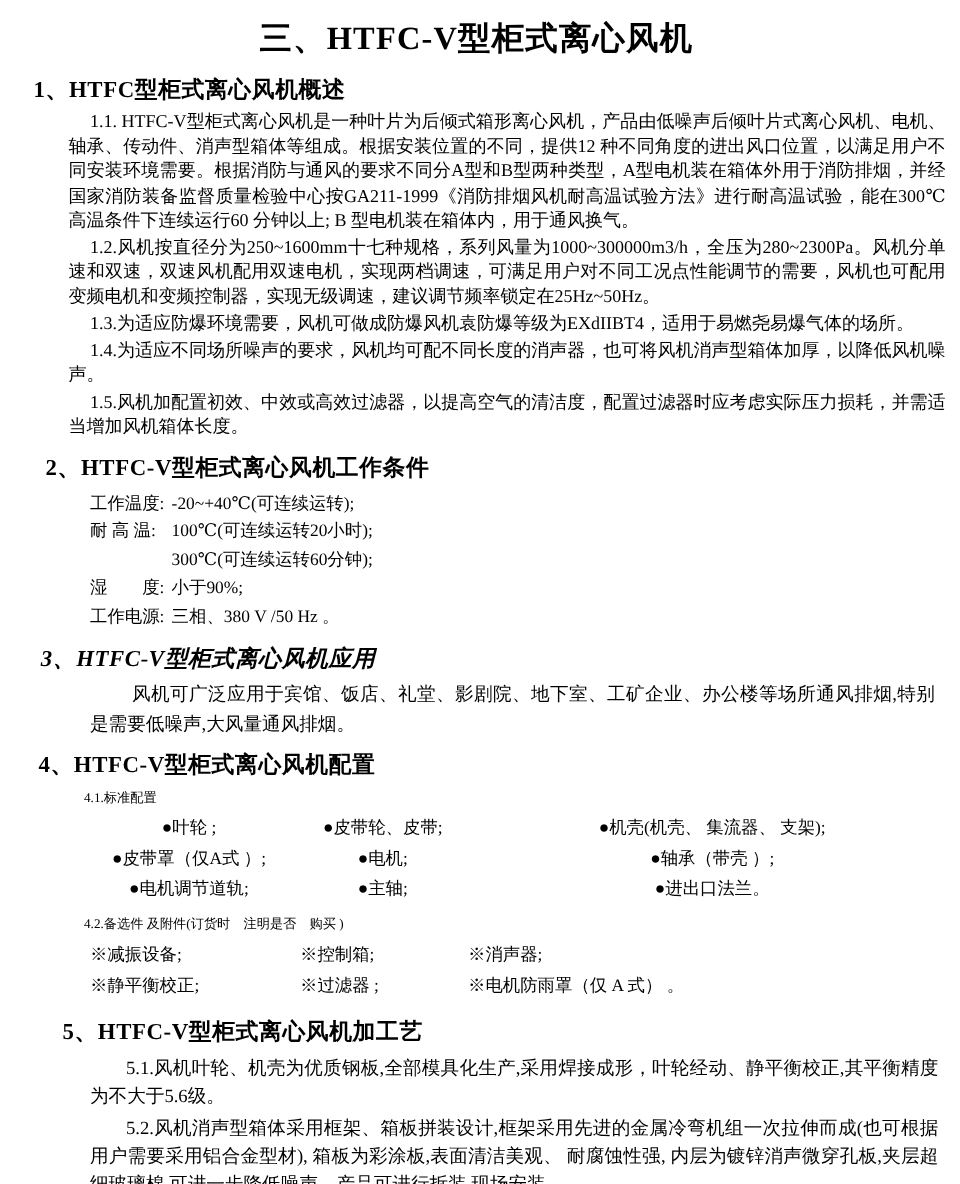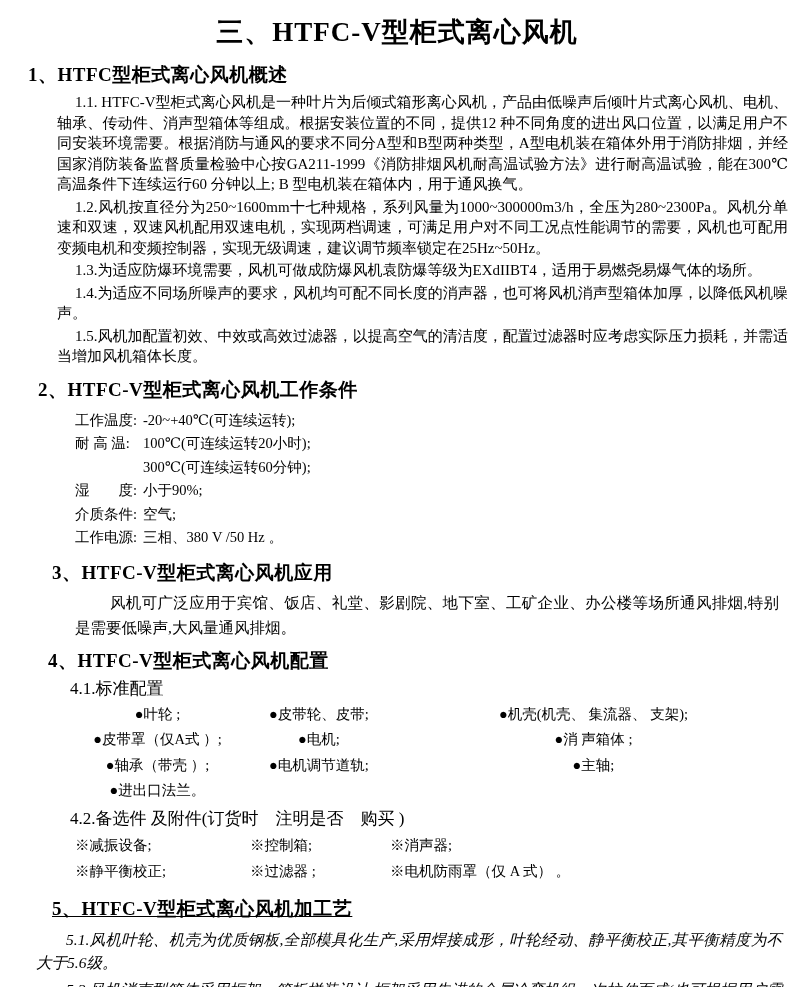--- a/index.html
+++ b/index.html
@@ -22,23 +22,23 @@
     letter-spacing: 1px;
   }
 
   .sec-h {
     margin: 8px 0 4px 0;
     font-size: 19px; font-weight: bold;
     letter-spacing: 0.5px;
   }
   .sec-h.m1 { margin-left: 28px; }
   .sec-h.m2 { margin-left: 38px; margin-top: 10px; }
-  .sec-h.m3 { margin-left: 52px; margin-top: 10px; }
-  .sec-h.m4 { margin-left: 48px; }
-  .sec-h.m5 { margin-left: 52px; margin-top: 12px; margin-bottom: 6px; text-decoration: underline; }
+  .sec-h.m3 { margin-left: 34px; margin-top: 10px; font-style: italic; }
+  .sec-h.m4 { margin-left: 32px; }
+  .sec-h.m5 { margin-left: 52px; margin-top: 12px; margin-bottom: 6px; }
 
   .body-p {
     margin: 0 6px 2px 57px;
     font-size: 15px; line-height: 20.5px;
     text-align: justify;
     text-indent: 18px;
   }
 
   .cond-list { margin: 6px 0 2px 75px; }
   .cond-row { display: flex; line-height: 23.5px; font-size: 14.5px; align-items: flex-end; }
@@ -47,42 +47,41 @@
 
   .app-p {
     margin: 4px 15px 2px 75px;
     font-size: 15.5px; line-height: 25px;
     text-align: justify;
     text-indent: 35px;
   }
 
   .sub-h {
     margin: 4px 0 2px 70px;
-    font-size: 17px; line-height: 22px;
+    font-size: 11px; line-height: 22px;
   }
   .cfg-grid {
     display: grid;
     grid-template-columns: 175px 148px 1fr;
     margin: 2px 0 2px 70px;
     font-size: 14.5px; line-height: 25.5px; text-align: center;
   }
   .opt-grid {
     display: grid;
     grid-template-columns: 175px 140px 1fr;
     margin: 2px 0 2px 75px;
     font-size: 14.5px; line-height: 26px;
   }
   .cfg-item { white-space: pre-wrap; }
 
   .proc-p {
-    margin: 0 12px 3px 36px;
+    margin: 0 12px 3px 75px;
     font-size: 15.5px; line-height: 23.5px;
     text-align: justify;
     text-indent: 30px;
-    font-style: italic;
   }
 </style>
 </head>
 <body>
 
 <div class="page">
 
   <h1 class="doc-title">三、HTFC-V型柜式离心风机</h1>
 
   <section>
@@ -107,45 +106,40 @@
       </div>
       <div class="cond-row">
         <span class="cond-label"></span>
         <span class="cond-value">300℃(可连续运转60分钟);</span>
       </div>
       <div class="cond-row">
         <span class="cond-label">湿　　度:</span>
         <span class="cond-value">小于90%;</span>
       </div>
       <div class="cond-row">
-        <span class="cond-label">介质条件:</span>
-        <span class="cond-value">空气;</span>
-      </div>
-      <div class="cond-row">
         <span class="cond-label">工作电源:</span>
         <span class="cond-value">三相、380 V /50 Hz 。</span>
       </div>
     </div>
   </section>
 
   <section>
     <h2 class="sec-h m3">3、HTFC-V型柜式离心风机应用</h2>
     <p class="app-p">风机可广泛应用于宾馆、饭店、礼堂、影剧院、地下室、工矿企业、办公楼等场所通风排烟,特别是需要低噪声,大风量通风排烟。</p>
   </section>
 
   <section>
     <h2 class="sec-h m4">4、HTFC-V型柜式离心风机配置</h2>
     <div class="sub-h">4.1.标准配置</div>
     <div class="cfg-grid">
       <div class="cfg-item">●叶轮 ;</div>
       <div class="cfg-item">●皮带轮、皮带;</div>
       <div class="cfg-item">●机壳(机壳、 集流器、 支架);</div>
       <div class="cfg-item">●皮带罩（仅A式 ）;</div>
       <div class="cfg-item">●电机;</div>
-      <div class="cfg-item">●消 声箱体 ;</div>
       <div class="cfg-item">●轴承（带壳 ）;</div>
       <div class="cfg-item">●电机调节道轨;</div>
       <div class="cfg-item">●主轴;</div>
       <div class="cfg-item">●进出口法兰。</div>
     </div>
     <div class="sub-h">4.2.备选件 及附件(订货时　注明是否　购买 )</div>
     <div class="opt-grid">
       <div class="cfg-item">※减振设备;</div>
       <div class="cfg-item">※控制箱;</div>
       <div class="cfg-item">※消声器;</div>

